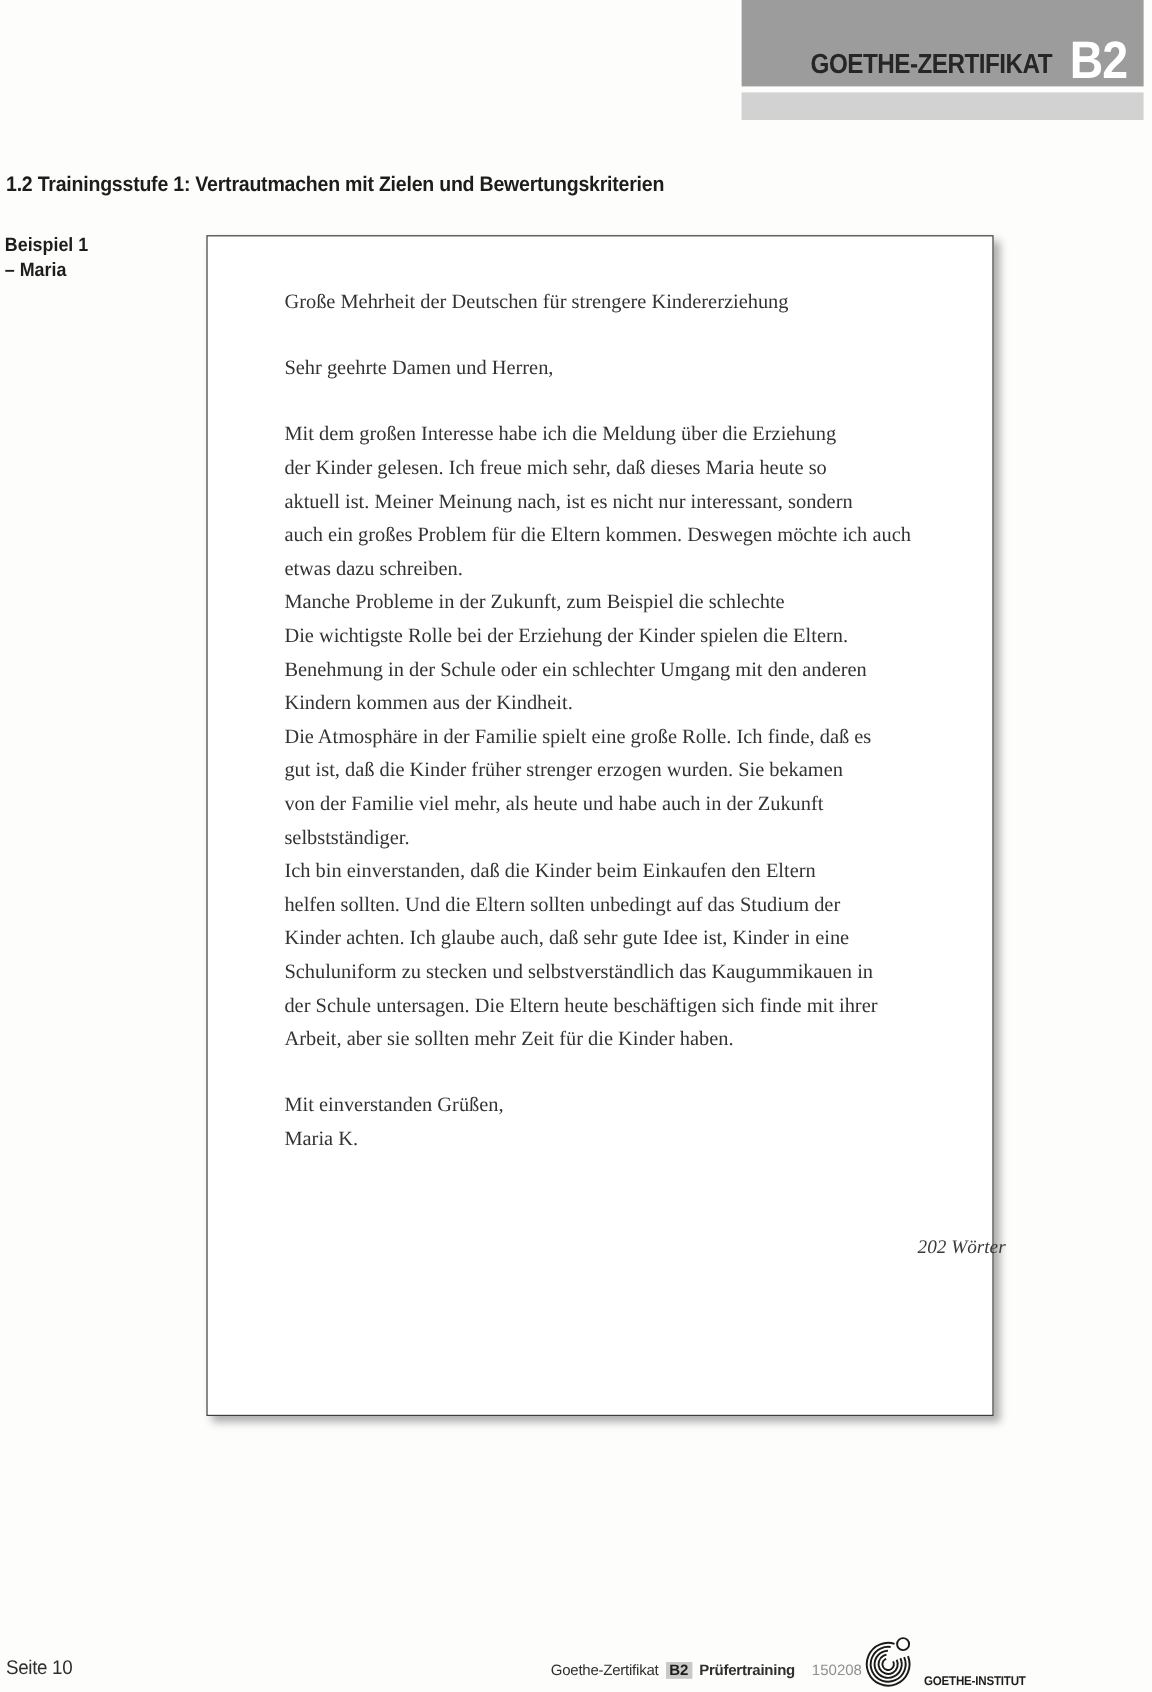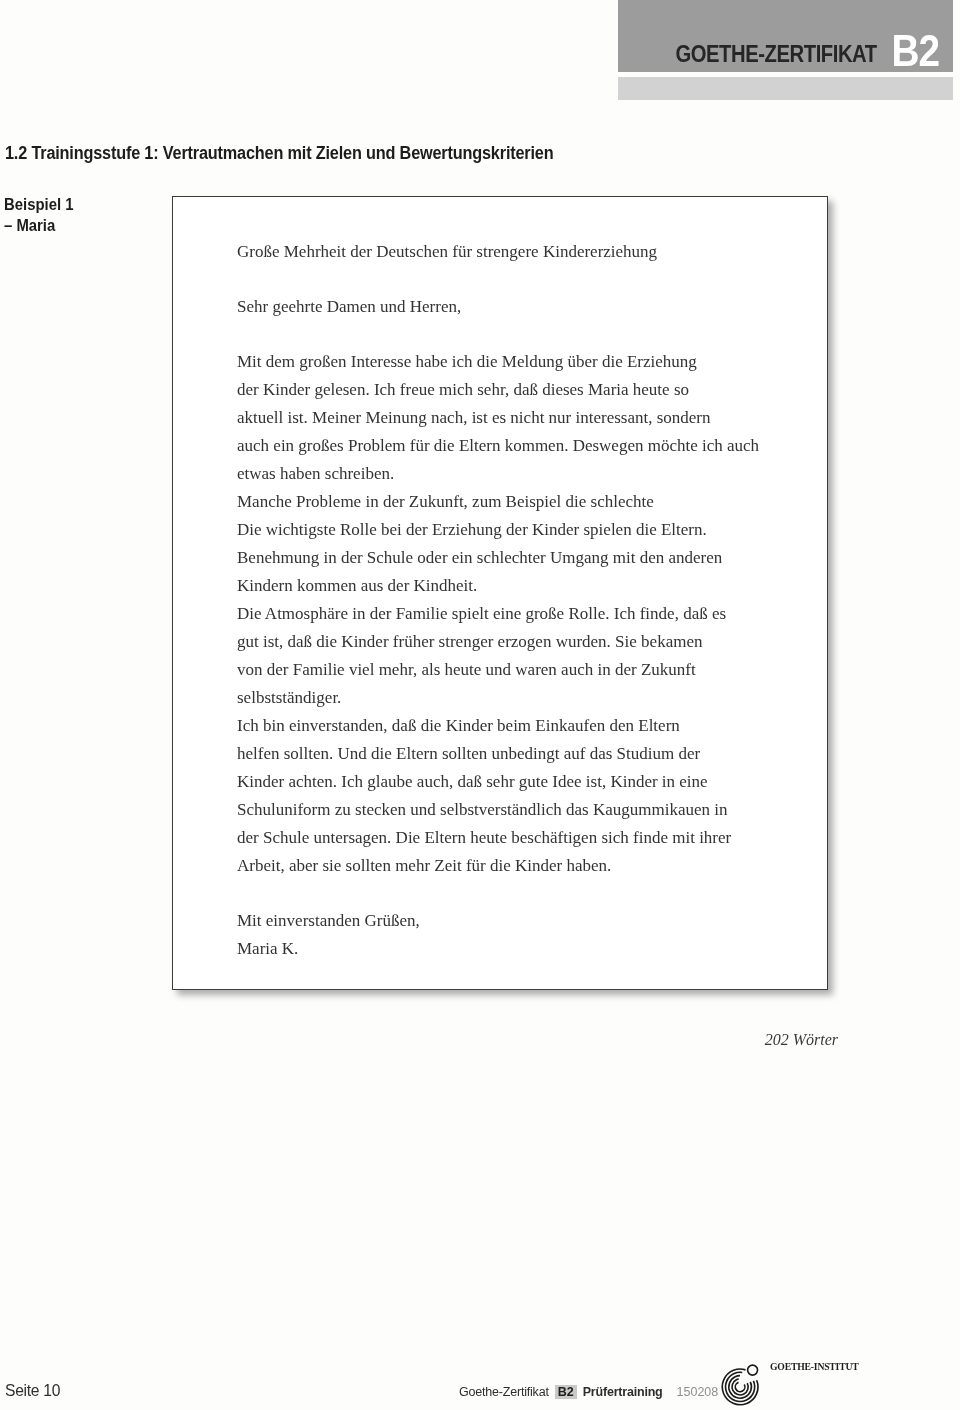--- a/index.html
+++ b/index.html
@@ -73,21 +73,21 @@
     line-height: 21px;
     transform: scaleX(0.93);
     transform-origin: left top;
     white-space: nowrap;
   }
 
   
   .letter-box {
     position: absolute;
     left: 172px; top: 196px;
-    width: 656px; height: 794px;
+    width: 656px; height: 984px;
     background: #ffffff;
     border: 1px solid #3c3c3c;
     box-shadow: 5px 5px 7px rgba(0,0,0,0.32);
     padding: 41px 18px 0 64px;
     font-family: "Liberation Serif", serif;
     font-size: 17px;
     line-height: 28px;
     color: #333333;
   }
   .letter-box .line { white-space: nowrap; }
@@ -138,22 +138,21 @@
     letter-spacing: -0.2px;
   }
   .footer-center .doc-code {
     color: #8f8f8f;
     margin-left: 14px;
   }
   .footer-logo {
     position: absolute;
     left: 720px; top: 1361px;
     display: flex;
-    align-items: flex-start;
-    font-family: Liberation Serif, serif;
+    align-items: flex-end;
   }
   .footer-logo svg { display: block; }
   .footer-logo .logo-label {
     display: inline-block;
     font-size: 10.5px;
     font-weight: bold;
     color: #1d1d1b;
     margin-left: 4px;
     letter-spacing: -0.2px;
     transform: scaleX(0.92);
@@ -182,28 +181,28 @@
   <section class="letter-box">
     <div class="line">Große Mehrheit der Deutschen für strengere Kindererziehung</div>
     <div class="letter-spacer"></div>
     <div class="line">Sehr geehrte Damen und Herren,</div>
     <div class="letter-spacer"></div>
     <div>
         <div class="line">Mit dem großen Interesse habe ich die Meldung über die Erziehung</div>
         <div class="line">der Kinder gelesen. Ich freue mich sehr, daß dieses Maria heute so</div>
         <div class="line">aktuell ist. Meiner Meinung nach, ist es nicht nur interessant, sondern</div>
         <div class="line">auch ein großes Problem für die Eltern kommen. Deswegen möchte ich auch</div>
-        <div class="line">etwas haben schreiben.</div>
+        <div class="line">etwas dazu schreiben.</div>
         <div class="line">Manche Probleme in der Zukunft, zum Beispiel die schlechte</div>
         <div class="line">Die wichtigste Rolle bei der Erziehung der Kinder spielen die Eltern.</div>
         <div class="line">Benehmung in der Schule oder ein schlechter Umgang mit den anderen</div>
         <div class="line">Kindern kommen aus der Kindheit.</div>
         <div class="line">Die Atmosphäre in der Familie spielt eine große Rolle. Ich finde, daß es</div>
         <div class="line">gut ist, daß die Kinder früher strenger erzogen wurden. Sie bekamen</div>
-        <div class="line">von der Familie viel mehr, als heute und waren auch in der Zukunft</div>
+        <div class="line">von der Familie viel mehr, als heute und habe auch in der Zukunft</div>
         <div class="line">selbstständiger.</div>
         <div class="line">Ich bin einverstanden, daß die Kinder beim Einkaufen den Eltern</div>
         <div class="line">helfen sollten. Und die Eltern sollten unbedingt auf das Studium der</div>
         <div class="line">Kinder achten. Ich glaube auch, daß sehr gute Idee ist, Kinder in eine</div>
         <div class="line">Schuluniform zu stecken und selbstverständlich das Kaugummikauen in</div>
         <div class="line">der Schule untersagen. Die Eltern heute beschäftigen sich finde mit ihrer</div>
         <div class="line">Arbeit, aber sie sollten mehr Zeit für die Kinder haben.</div>
       </div>
     <div class="letter-spacer"></div>
     <div class="line">Mit einverstanden Grüßen,</div>

